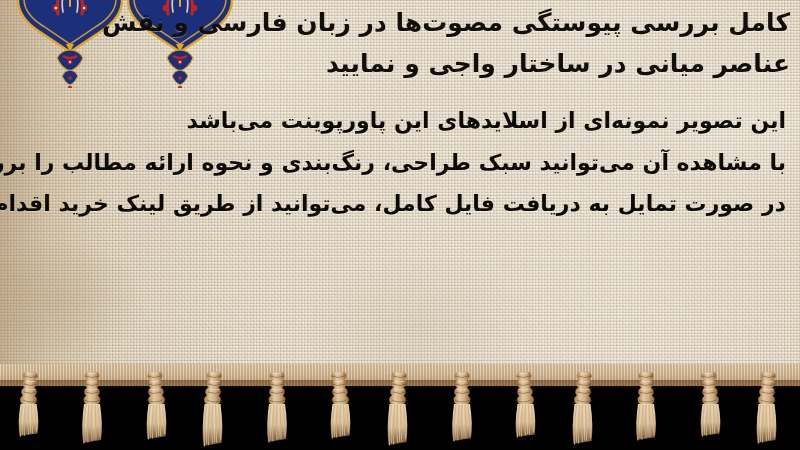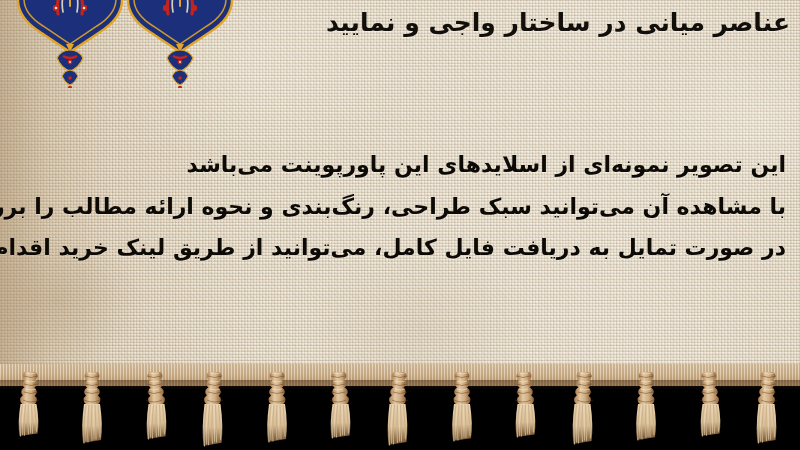--- a/index.html
+++ b/index.html
@@ -80,21 +80,20 @@
   .title-line.l2{padding-left:0;}
 
   
   .body-block{
     position:absolute; right:14px; top:108px; width:770px;
     text-align:right; direction:rtl;
     color:#0d0a06;
     font-size:22px;
     font-weight:700;
     text-shadow:0 1px 0 rgba(255,255,255,.22);
-    margin-top:44px;
   }
   .body-line{display:block;white-space:nowrap;margin-bottom:16px;}
   .body-line.b1{font-size:22px;margin-bottom:17px;}
   .body-line.b2{font-size:22px;margin-bottom:16px;}
   .body-line.b3{font-size:22px;margin-bottom:0;}
 
   
   .fringe-band{
     position:absolute;left:0;top:364px;width:800px;height:86px;
     background:#000;
@@ -239,20 +238,21 @@
         <g transform="translate(56,113)">
           <path d="M-8,-3 Q-5,-9 0,-9 Q5,-9 8,-3 Q5,4 0,6 Q-5,4 -8,-3 Z" fill="#1b2f7a" stroke="#e0a52a" stroke-width="1"></path>
           <circle cx="0" cy="-1" r="1.8" fill="#c4241d"></circle>
         </g>
         <circle cx="56" cy="122" r="2.2" fill="#c4241d"></circle>
       </svg>
     </div>
   </div>
 
   <div class="title-block">
+    <span class="title-line l1">کامل بررسی پیوستگی مصوت‌ها در زبان فارسی و نقش</span>
     <span class="title-line l2">عناصر میانی در ساختار واجی و نمایید</span>
   </div>
 
   <div class="body-block">
     <span class="body-line b1">این تصویر نمونه‌ای از اسلایدهای این پاورپوینت می‌باشد</span>
     <span class="body-line b2">با مشاهده آن می‌توانید سبک طراحی، رنگ‌بندی و نحوه ارائه مطالب را بررسی نمایید</span>
     <span class="body-line b3">در صورت تمایل به دریافت فایل کامل، می‌توانید از طریق لینک خرید اقدام فرمایید</span>
   </div>
 
   <div class="fringe-band">

